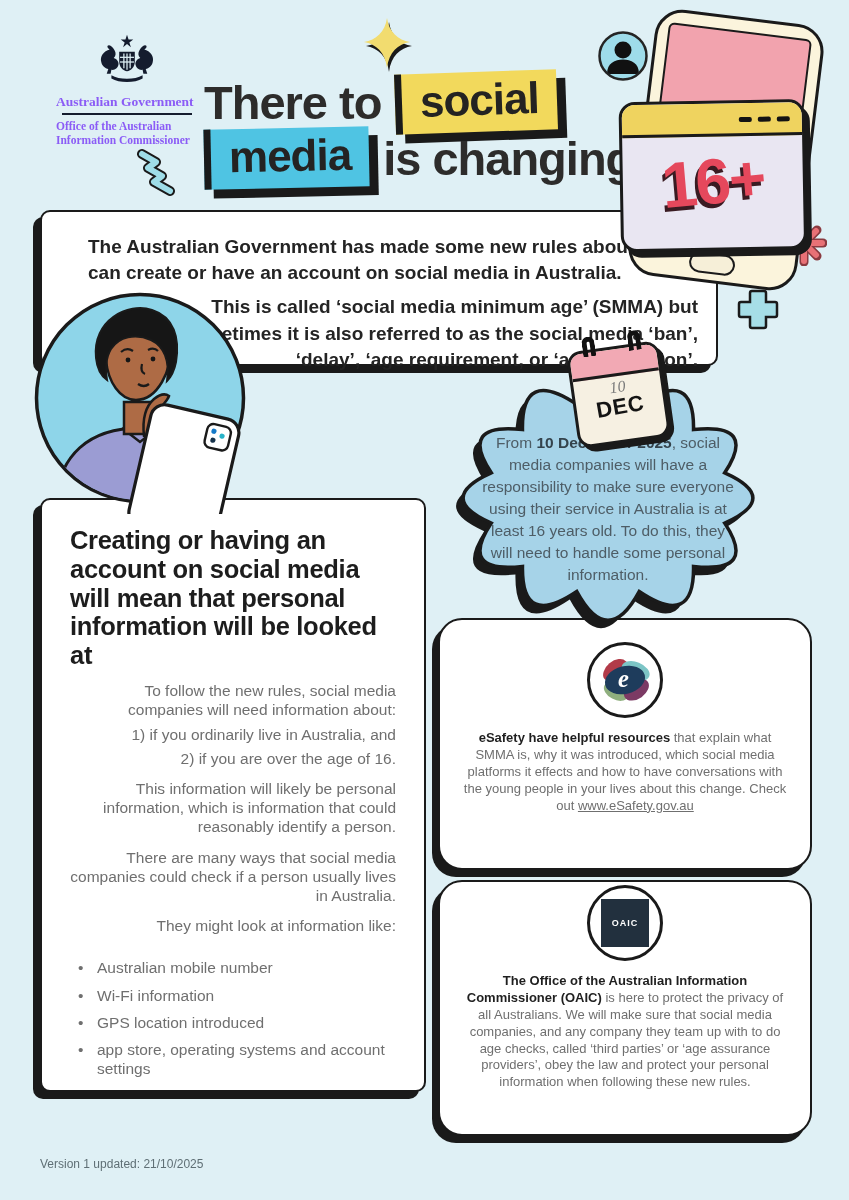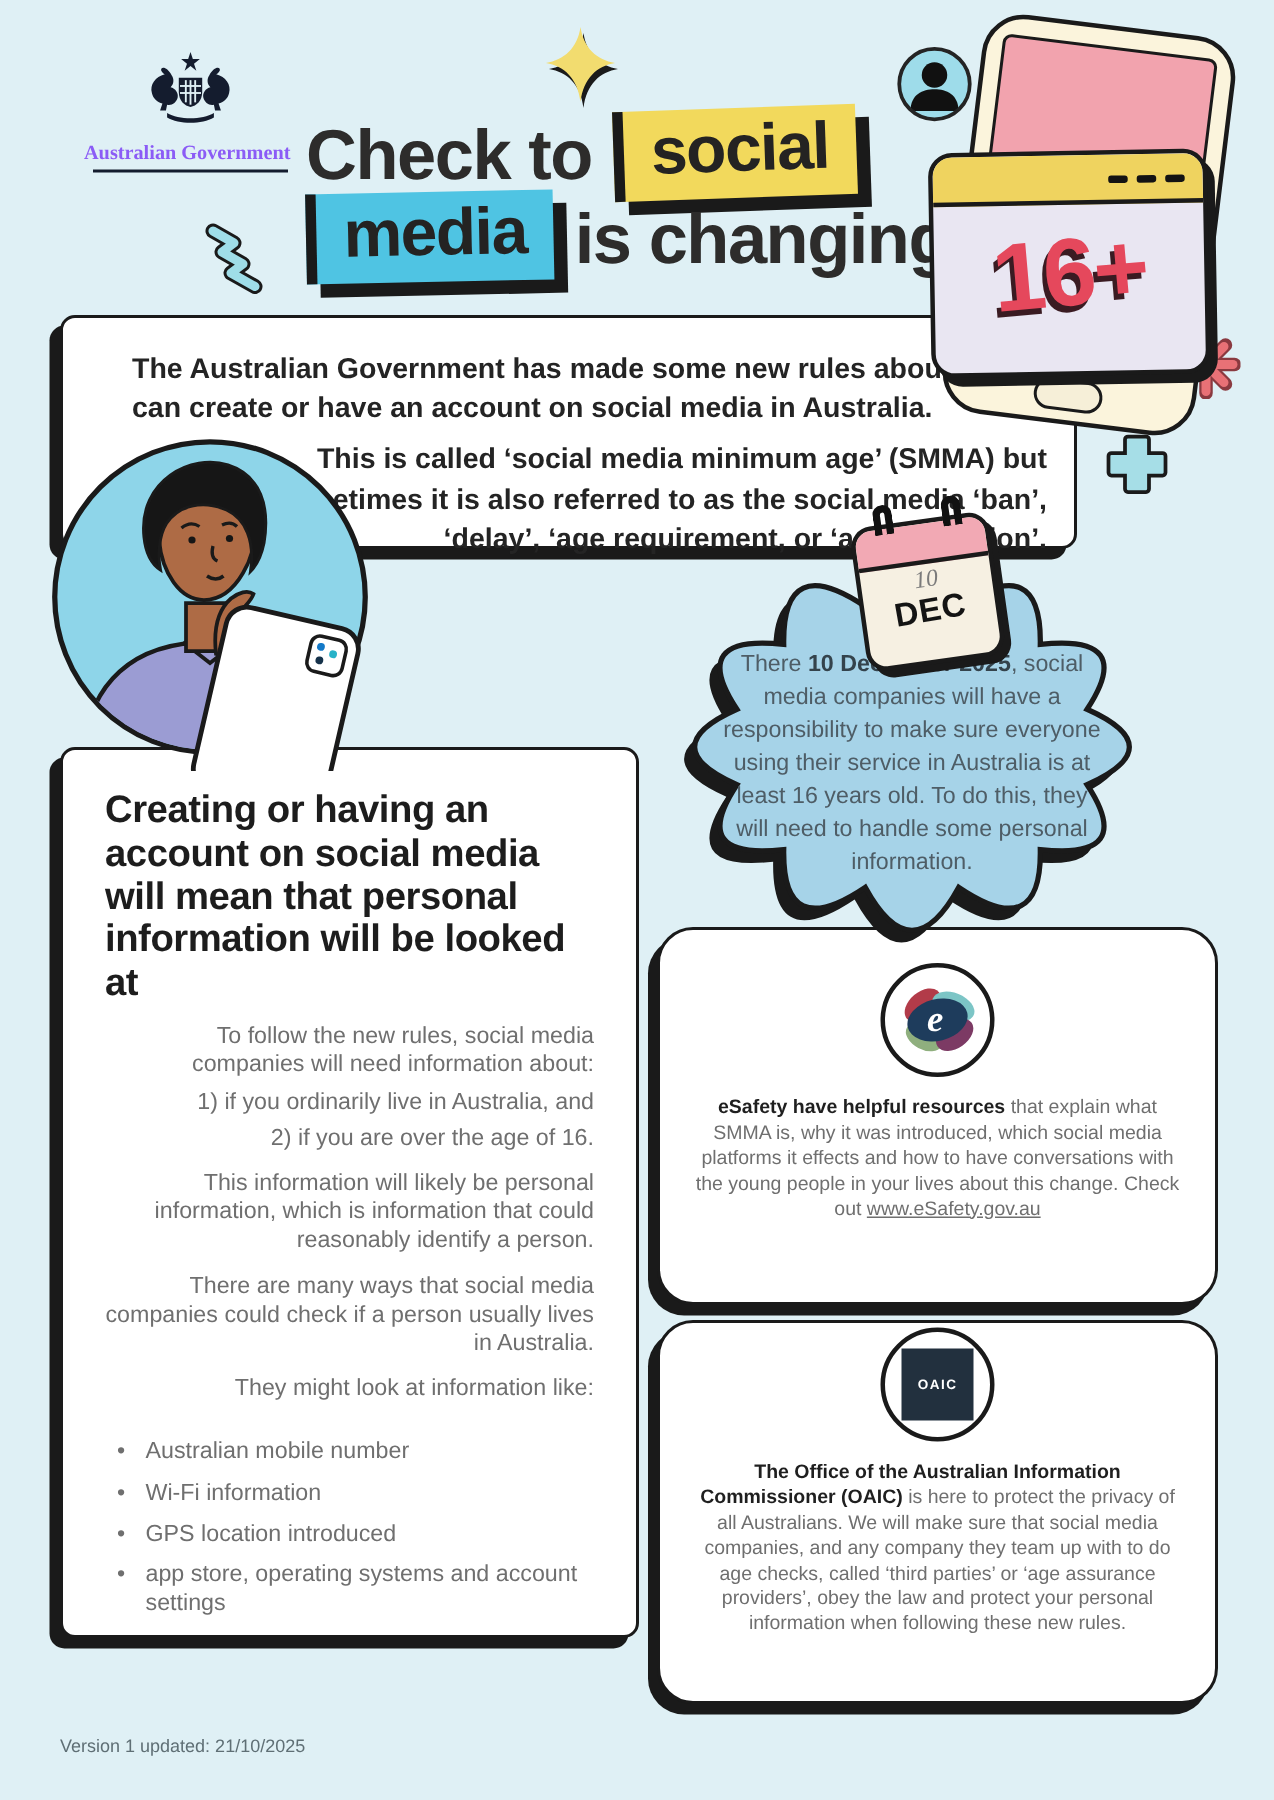--- a/index.html
+++ b/index.html
@@ -98,29 +98,30 @@
       <g stroke="#DFF0F5" stroke-width="1.6">
         <line x1="46" y1="24" x2="46" y2="43"></line>
           <line x1="50" y1="24" x2="50" y2="45"></line>
           <line x1="54" y1="24" x2="54" y2="43"></line>
         <line x1="41" y1="29" x2="59" y2="29"></line>
           <line x1="41" y1="35" x2="59" y2="35"></line>
       </g>
     </svg>
     <div class="gov-line1">Australian Government</div>
     <div class="gov-divider"></div>
+    <div class="gov-line2">Office of the Australian Information Commissioner</div>
   </div>
 
   <svg class="abs" style="left:362px; top:16px;" width="52" height="56" viewBox="0 0 52 56">
     <path d="M27 6 C29 20 38 28 50 30 C38 32 29 40 27 56 C25 40 16 32 4 30 C16 28 25 20 27 6 Z" fill="#1a1a1a"></path>
     <path d="M25 2 C27 16 36 24 48 26 C36 28 27 36 25 52 C23 36 14 28 2 26 C14 24 23 16 25 2 Z" fill="#F2DC6F"></path>
   </svg>
 
   <div class="title-line title-line1">
-    <span class="t-word">Check to</span>
+    <span class="t-word">There to</span>
     <span class="hl hl-social">social</span>
   </div>
   <div class="title-line title-line2">
     <span class="hl hl-media">media</span>
     <span class="t-word">is changing</span>
   </div>
 
   <svg class="abs" style="left:597px; top:30px;" width="52" height="52" viewBox="0 0 52 52">
     <defs>
         <clipPath id="avclip">
@@ -213,21 +214,21 @@
   </svg>
 
   <div class="abs blob-wrap">
     <svg width="322" height="274" viewBox="0 0 320 270">
       <g transform="translate(-7,8)">
         <path fill="#1a1a1a" d="M276 157 Q309 207 245 200 Q246 262 191 225 Q160 282 129 225 Q74 262 75 200 Q11 207 44 157 Q-12 132 44 107 Q11 57 75 64 Q74 2 129 39 Q160 -18 191 39 Q246 2 245 64 Q309 57 276 107 Q332 132 276 157 Z"></path>
       </g>
       <path fill="#A6D3E8" stroke="#1a1a1a" stroke-width="3.5" d="M276 157 Q309 207 245 200 Q246 262 191 225 Q160 282 129 225 Q74 262 75 200 Q11 207 44 157 Q-12 132 44 107 Q11 57 75 64 Q74 2 129 39 Q160 -18 191 39 Q246 2 245 64 Q309 57 276 107 Q332 132 276 157 Z"></path>
     </svg>
     <div class="blob-text">
-      <span>There </span><b>10 December 2025</b><span>, social media companies will have a responsibility to make sure everyone using their service in Australia is at least 16 years old. To do this, they will need to handle some personal information.</span>
+      <span>From </span><b>10 December 2025</b><span>, social media companies will have a responsibility to make sure everyone using their service in Australia is at least 16 years old. To do this, they will need to handle some personal information.</span>
     </div>
   </div>
 
   <div class="abs calendar">
     <div class="cal-body">
       <div class="cal-header"></div>
       <div class="cal-day">10</div>
       <div class="cal-month">DEC</div>
     </div>
     <div class="cal-ring r1"></div>

